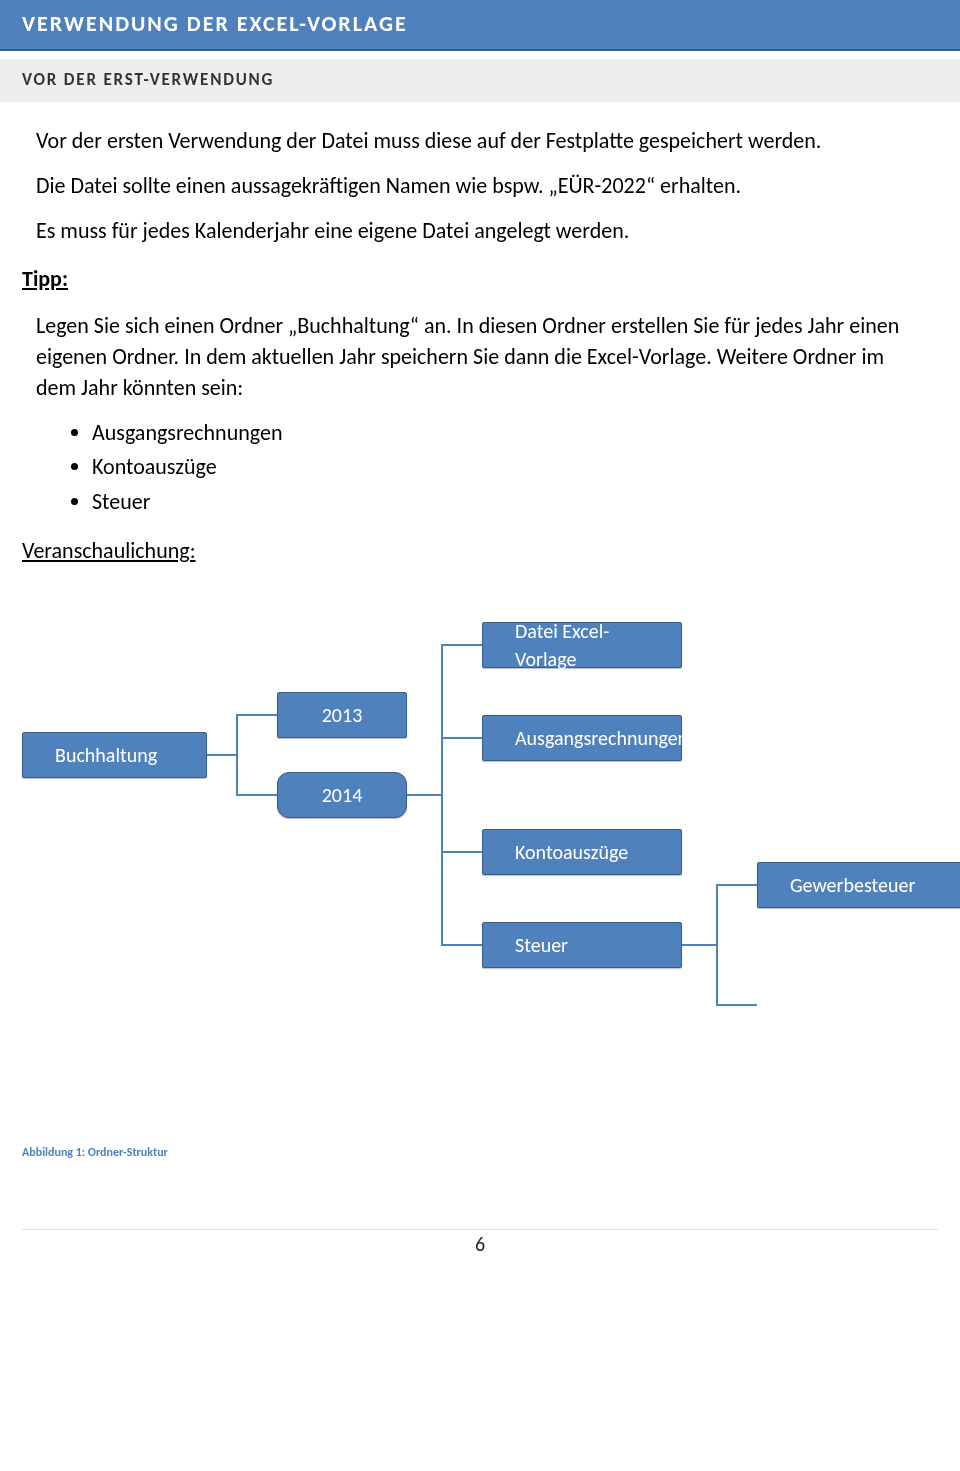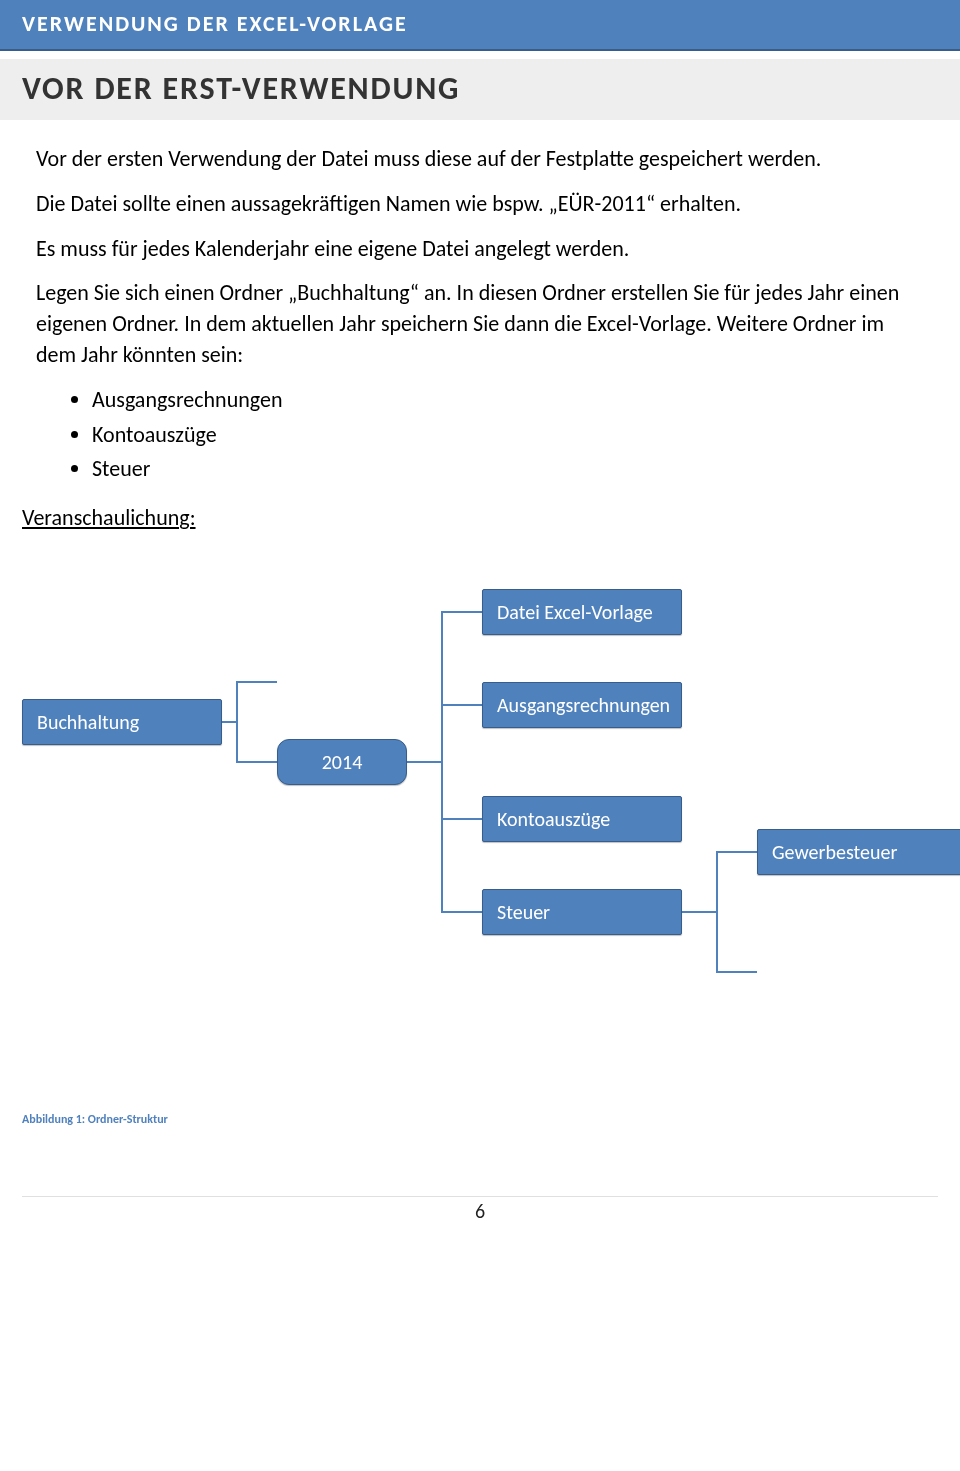--- a/index.html
+++ b/index.html
@@ -14,21 +14,21 @@
     font-size: 22px;
     font-weight: bold;
     letter-spacing: 2px;
   }
 
   .section-header {
     background: #eeeeee;
     color: #333;
     padding: 10px 22px 12px 22px;
     margin-top: 8px;
-    font-size: 32px;
+    font-size: 17px;
     font-weight: bold;
     letter-spacing: 1.8px;
   }
 
   .content {
     padding: 10px 22px 0 22px;
     font-size: 22px;
     line-height: 1.4;
   }
   .content p { margin: 14px 14px; }
@@ -42,21 +42,21 @@
   .diagram-wrap { position: relative; height: 530px; margin-top: 10px; }
   .dnode {
     position: absolute;
     background: #4f81bd;
     color: #fff;
     border: 1px solid #385d8a;
     border-radius: 2px;
     font-size: 20px;
     display: flex;
     align-items: center;
-    padding: 0 14px;
+    padding: 0 32px;
     height: 46px;
     box-shadow: 0 1px 1px rgba(0,0,0,0.25);
   }
   .dnode.wide { width: 200px; }
   .dnode.narrow { width: 130px; justify-content: center; padding: 0; }
   .dnode.label2 { width: 205px; }
 
   svg.connectors { position: absolute; left: 0; top: 0; width: 100%; height: 100%; pointer-events: none; }
   svg.connectors path, svg.connectors line {
     stroke: #4f81bd; stroke-width: 2; fill: none;
@@ -78,22 +78,23 @@
 <div class="page-header">
   <span>VERWENDUNG DER EXCEL-VORLAGE</span>
 </div>
 
 <div class="section-header">
   <span>VOR DER ERST-VERWENDUNG</span>
 </div>
 
 <div class="content">
   <p>Vor der ersten Verwendung der Datei muss diese auf der Festplatte gespeichert werden.</p>
-  <p>Die Datei sollte einen aussagekräftigen Namen wie bspw. „EÜR-2011“ erhalten.</p>
+  <p>Die Datei sollte einen aussagekräftigen Namen wie bspw. „EÜR-2022“ erhalten.</p>
   <p>Es muss für jedes Kalenderjahr eine eigene Datei angelegt werden.</p>
+  <p class="tipp">Tipp:</p>
   <p>Legen Sie sich einen Ordner „Buchhaltung“ an. In diesen Ordner erstellen Sie für jedes Jahr einen eigenen Ordner. In dem aktuellen Jahr speichern Sie dann die Excel-Vorlage. Weitere Ordner im dem Jahr könnten sein:</p>
   <ul>
     <li>Ausgangsrechnungen</li>
     <li>Kontoauszüge</li>
     <li>Steuer</li>
   </ul>
   <p class="vlabel">Veranschaulichung:</p>
 
   <div class="diagram-wrap">
     <svg class="connectors" viewBox="0 0 916 530" preserveAspectRatio="none">
@@ -103,24 +104,27 @@
 
       <path d="M385 210 L420 210 L420 60  L460 60"></path>
       <path d="M385 210 L420 210 L420 153 L460 153"></path>
       <path d="M385 210 L420 210 L420 267 L460 267"></path>
       <path d="M385 210 L420 210 L420 360 L460 360"></path>
 
       <path d="M660 360 L695 360 L695 300 L735 300"></path>
       <path d="M660 360 L695 360 L695 420 L735 420"></path>
     </svg>
 
-    <div class="dnode wide" style="left:0; top:147px; width:200px;">
+    <div class="dnode wide" style="left:0; top:147px; width:185px;">
       <span>Buchhaltung</span>
     </div>
 
+    <div class="dnode narrow" style="left:255px; top:107px;">
+      <span>2013</span>
+    </div>
     <div class="dnode narrow" style="left:255px; top:187px;border-radius:12px;">
       <span>2014</span>
     </div>
 
     <div class="dnode wide" style="left:460px; top:37px;">
       <span>Datei Excel-Vorlage</span>
     </div>
     <div class="dnode wide" style="left:460px; top:130px;">
       <span>Ausgangsrechnungen</span>
     </div>

